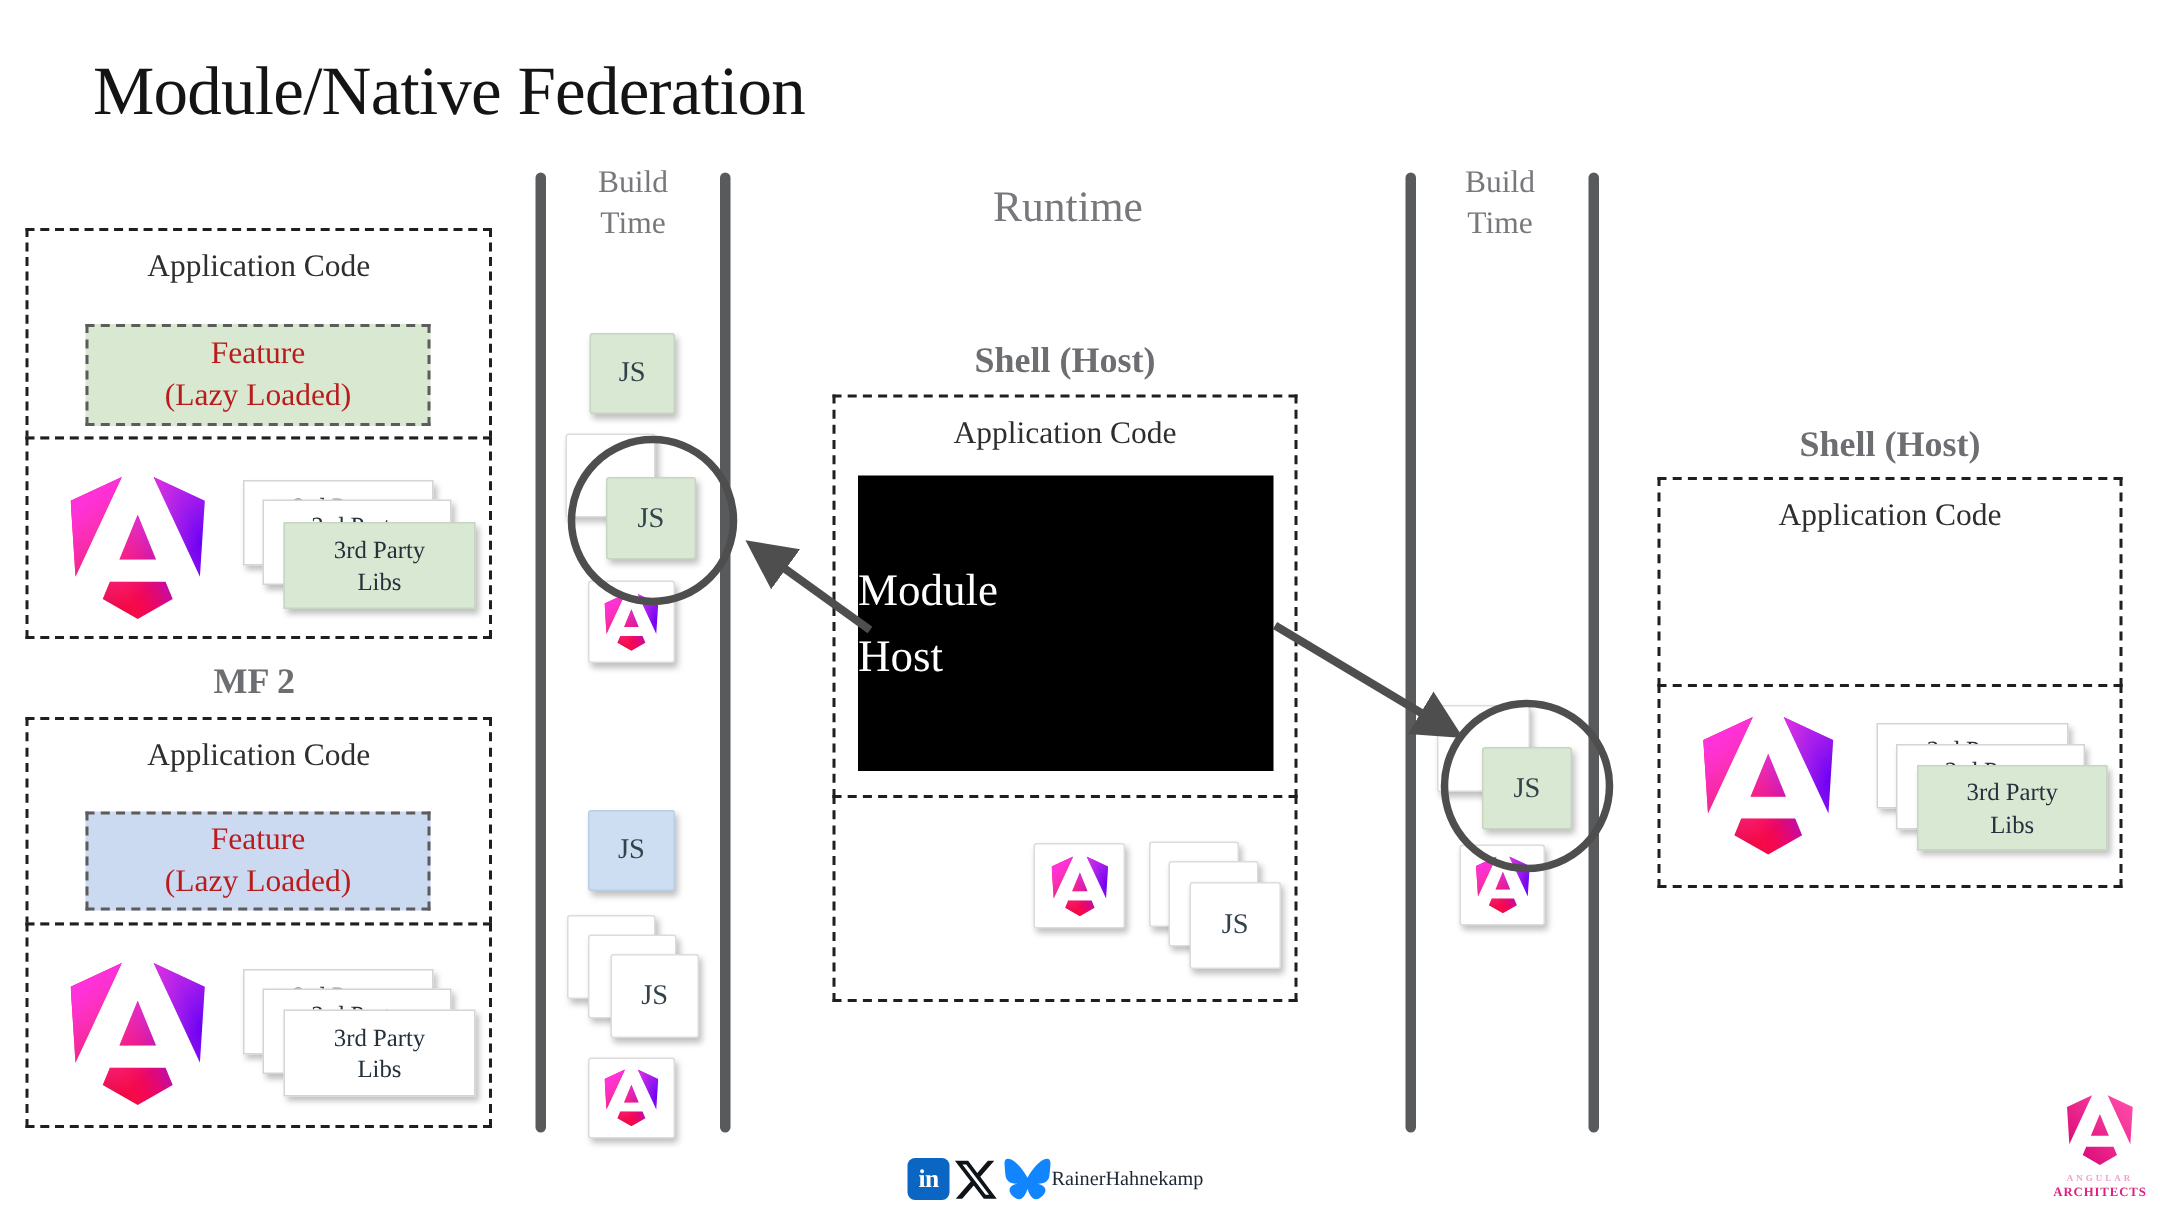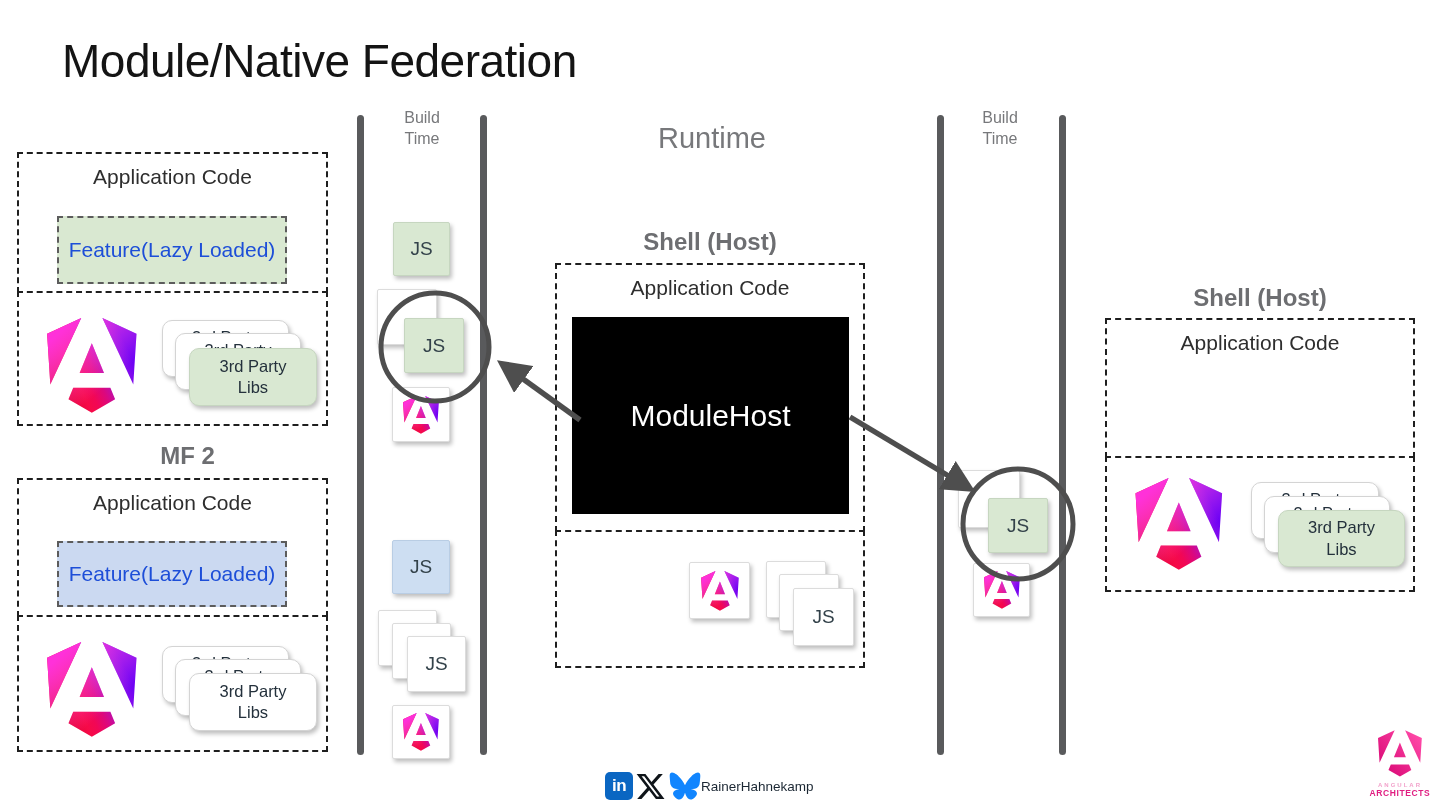--- a/index.html
+++ b/index.html
@@ -1,44 +1,44 @@
 <!DOCTYPE html>
 <html><head>
 <meta charset="utf-8">
 <style>
   html,body{margin:0;padding:0;background:#fff;}
   .canvas{position:relative;width:1440px;height:810px;background:#fff;overflow:hidden;
-          font-family:Liberation Sans, sans-serif;color:#222;}
+          font-family:Liberation Serif, serif;color:#222;}
   .abs{position:absolute;box-sizing:border-box;}
   .title{position:absolute;left:62px;top:34px;font-size:46px;font-weight:400;
          color:#141414;letter-spacing:-0.5px;white-space:nowrap;}
   .section-label{position:absolute;text-align:center;font-weight:bold;color:#6d6e71;
                  font-size:24px;}
-  .col-label{position:absolute;text-align:center;color:#77787b;font-size:16px;line-height:1.3;}
+  .col-label{position:absolute;text-align:center;color:#77787b;font-size:21px;line-height:1.3;}
   .runtime-label{position:absolute;text-align:center;color:#77787b;font-size:29px;}
   .dash-box{position:absolute;border:2px dashed #1f1f1f;background:#fff;box-sizing:border-box;}
   .appcode{font-size:21px;color:#2e2e2e;text-align:center;margin-top:11px;}
-  .feature-box{position:absolute;border:2px dashed #5c5c5c;display:flex;flex-direction:row;
-               align-items:center;justify-content:center;font-size:21px;color:#1d4ed8;
+  .feature-box{position:absolute;border:2px dashed #5c5c5c;display:flex;flex-direction:column;
+               align-items:center;justify-content:center;font-size:21px;color:#b91c1c;
                line-height:1.32;box-sizing:border-box;text-align:center;}
   .feature-green{background:#d9e8d1;}
   .feature-blue{background:#cbd9f1;}
   .card{position:absolute;background:#fff;border:1px solid #dcdcdc;border-radius:2px;
         box-shadow:2px 3px 4px rgba(0,0,0,.25);box-sizing:border-box;
         display:flex;align-items:center;justify-content:center;}
   .card.green{background:#d9e8d2;border-color:#c6d6c0;}
   .card.blue{background:#cddef2;border-color:#b9cde4;}
   .js-text{font-size:19px;color:#33424a;}
-  .libs-card{position:absolute;background:#fff;border:1px solid #d4d4d4;border-radius:10px;
+  .libs-card{position:absolute;background:#fff;border:1px solid #d4d4d4;border-radius:0;
              box-shadow:2px 3px 4px rgba(0,0,0,.25);box-sizing:border-box;
              display:flex;align-items:center;justify-content:center;
              font-size:16.5px;color:#24313c;text-align:center;line-height:1.3;}
   .libs-card.green{background:#d9e8d2;border-color:#c6d6c0;}
-  .black-box{position:absolute;background:#000;color:#fff;display:flex;
-             align-items:center;justify-content:center;font-size:30px;line-height:1.45;
+  .black-box{position:absolute;background:#000;color:#fff;display:flex;flex-direction:column;
+             align-items:flex-start;justify-content:center;font-size:30px;line-height:1.45;
              font-weight:400;text-align:center;}
   .vbar{position:absolute;top:115px;width:7px;height:640px;background:#595a5c;border-radius:3.5px;}
   .ng{display:block;}
   .overlay{position:absolute;left:0;top:0;width:1440px;height:810px;pointer-events:none;}
   .footer{position:absolute;left:605px;top:768px;height:36px;display:flex;align-items:center;}
   .li-badge{width:28px;height:28px;background:#0a66c2;border-radius:5px;color:#fff;
             font-weight:bold;font-size:17px;display:flex;align-items:center;justify-content:center;
             letter-spacing:-0.5px;}
   .handle{font-size:13.5px;color:#1b2733;font-weight:500;}
   .brand{position:absolute;left:1352px;top:730px;width:96px;text-align:center;}
@@ -104,21 +104,21 @@
     <div class="libs-card" style="left:156px;top:40px;width:126px;height:57px">
       <div><span>3rd Party</span><br>
            <span>Libs</span></div>
     </div>
     <div class="libs-card green" style="left:170px;top:55px;width:128px;height:58px">
       <div><span>3rd Party</span><br>
            <span>Libs</span></div>
     </div>
   </div>
 
-  <div class="section-label" style="left:32px;top:442px;width:311px">MF 2</div>
+  <div class="section-label" style="left:14px;top:442px;width:311px">MF 2</div>
 
   <div class="dash-box" style="left:17px;top:478px;width:311px;height:139px">
     <div class="appcode">Application Code</div>
     <div class="feature-box feature-blue" style="left:38px;top:61px;width:230px;height:66px">
       <span>Feature</span>
       <span>(Lazy Loaded)</span>
     </div>
   </div>
 
   <div class="dash-box" style="left:17px;top:615px;width:311px;height:137px">

